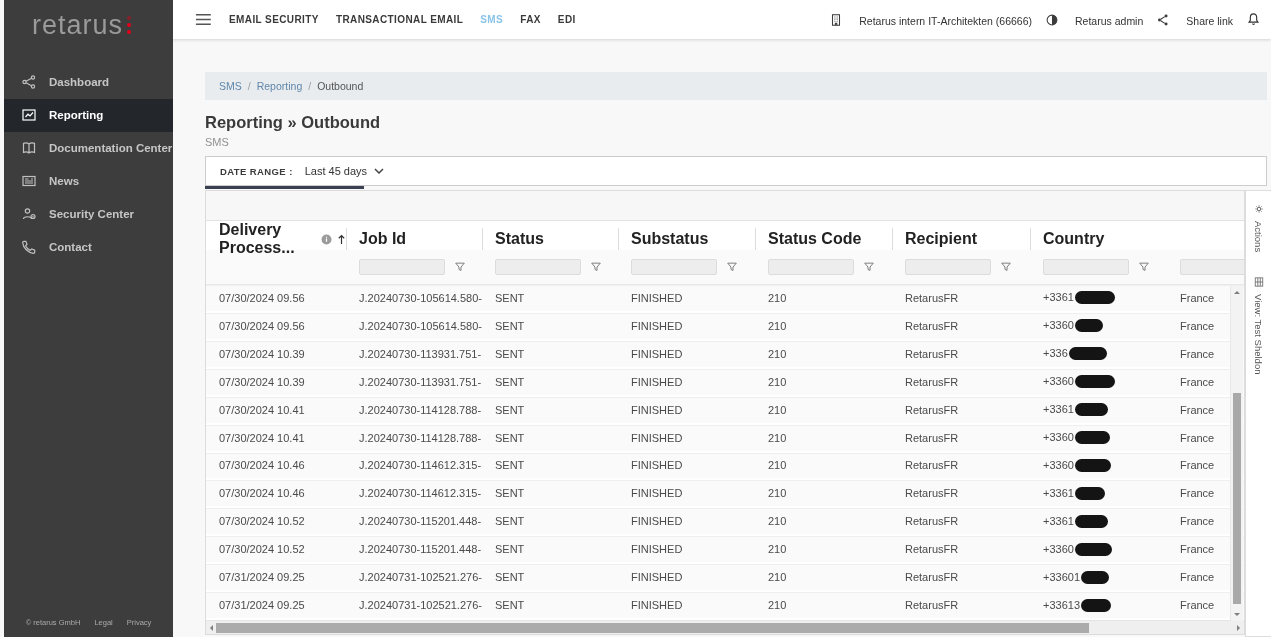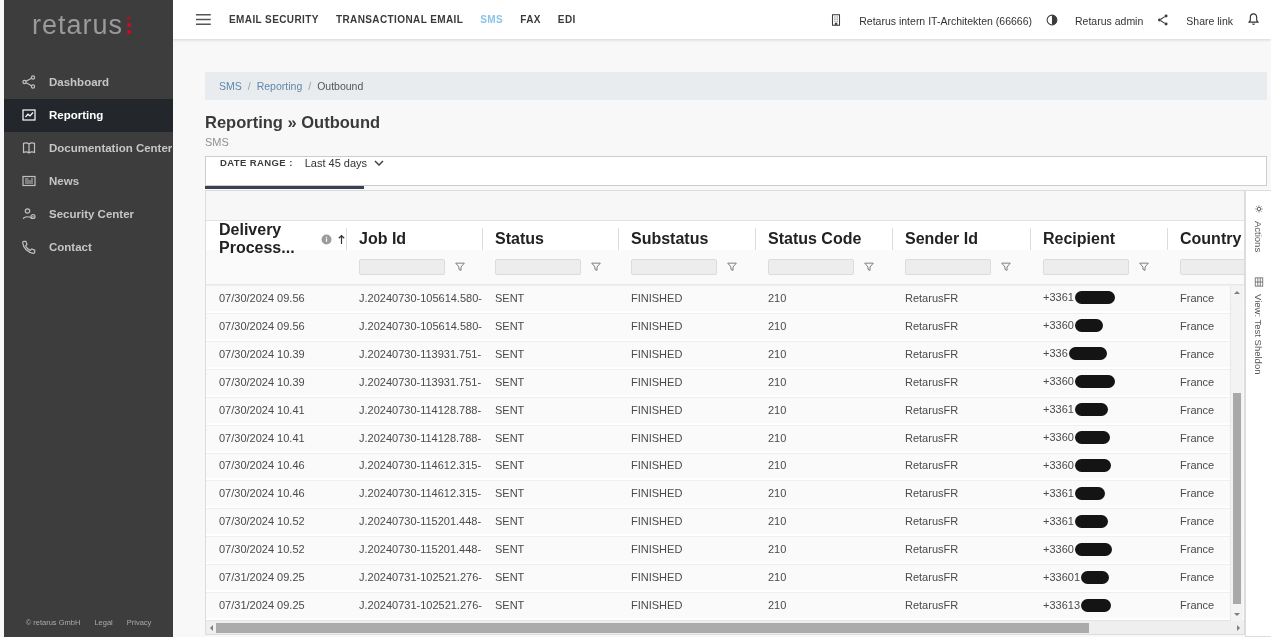--- a/index.html
+++ b/index.html
@@ -39,21 +39,21 @@
   .bc-link { color:#5f87aa; cursor:pointer; }
   .bc-sep { color:#9aa0a6; }
   .bc-current { color:#555; }
 
   
   .page-head { position:absolute; left:205px; top:113px; }
   .page-title { font-size:16.5px; font-weight:700; color:#3a3a3a; }
   .page-sub { margin-top:4px; font-size:11px; color:#909090; }
 
   
-  .datebar { position:absolute; left:205px; top:156px; width:1062px; height:30px; background:#fff; border:1px solid #ccc; display:flex; align-items:flex-start; padding-left:14px; gap:12px; }
+  .datebar { position:absolute; left:205px; top:156px; width:1062px; height:30px; background:#fff; border:1px solid #ccc; display:flex; align-items:center; padding-left:14px; gap:12px; }
   .dr-label { font-size:9.5px; font-weight:700; letter-spacing:.4px; color:#3c3c3c; }
   .dr-value { font-size:11px; color:#333; display:flex; align-items:center; gap:7px; cursor:pointer; }
   .date-underline { position:absolute; left:205px; top:186px; width:159px; height:3px; background:#3b4152; }
 
   
   .card { position:absolute; left:205px; top:190px; width:1040px; height:445px; background:#fff; border:1px solid #dcdcdc; overflow:hidden; display:flex; flex-direction:column; }
   .card-toolbar { height:30px; background:#f7f7f7; border-bottom:1px solid #e2e2e2; flex:none; }
   .cols { display:grid; grid-template-columns:140px 136px 136px 137px 137px 138px 137px 137px; width:1098px; }
   .thead { height:29px; align-items:center; background:#fff; flex:none; }
   .th { position:relative; font-size:16px; font-weight:700; color:#222; padding-left:13px; display:flex; align-items:center; gap:5px; height:100%; cursor:pointer; }
@@ -272,23 +272,20 @@
       <div class="th">
         <span>Status</span>
       </div>
       <div class="th">
         <span>Substatus</span>
       </div>
       <div class="th">
         <span>Status Code</span>
       </div>
       <div class="th">
-        <span>Sender Id</span>
-      </div>
-      <div class="th">
         <span>Recipient</span>
       </div>
       <div class="th">
         <span>Country</span>
       </div>
     </div>
   <div class="tfilter cols">
       <div class="tf"></div>
       <div class="tf">
         <input type="text" readonly="" style="">

